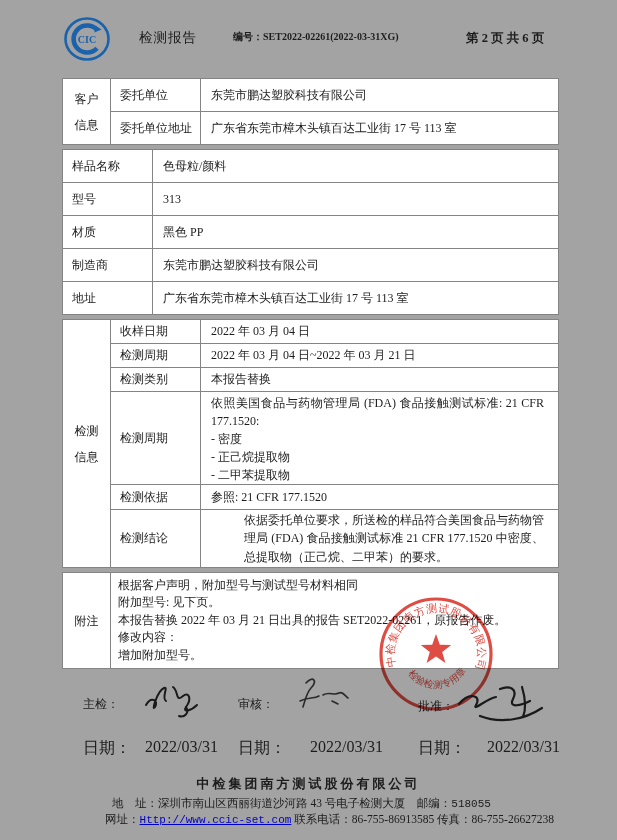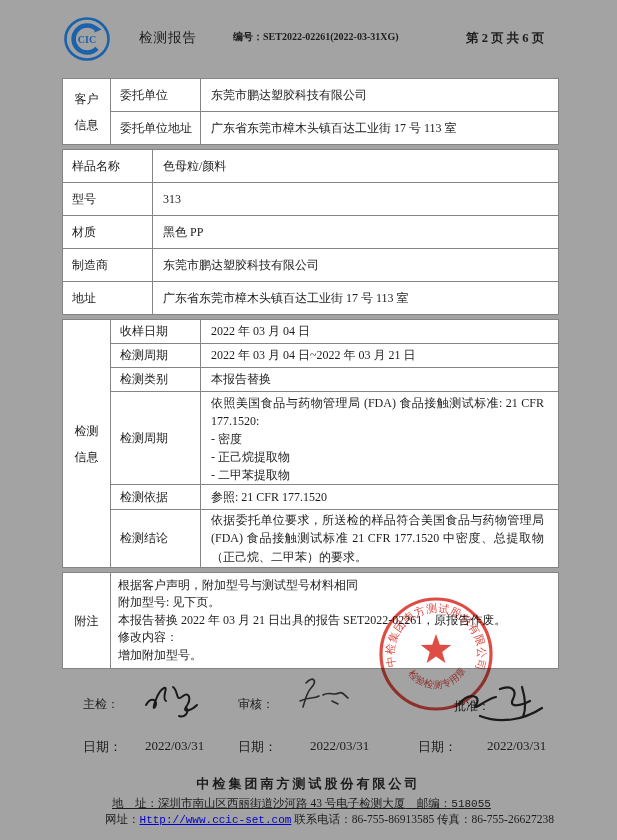--- a/index.html
+++ b/index.html
@@ -18,33 +18,33 @@
   .sec { display:flex; border:1px solid #848484; background:#fff; }
   .slabel { width:47px; border-right:1px solid #848484; display:flex; align-items:center; justify-content:center; text-align:center; }
   .slabel span { display:inline-block; width:2em; line-height:26px; }
   .rows { flex:1; display:flex; flex-direction:column;justify-content:flex-end; }
   .row { display:flex; border-bottom:1px solid #848484; }
   .row:last-child { border-bottom:none; }
   .fcell { width:90px; border-right:1px solid #848484; display:flex; align-items:center; padding-left:9px; box-sizing:border-box; }
   .vcell { flex:1; display:flex; align-items:center; padding:2px 14px 2px 10px; box-sizing:border-box; }
   .vcell.top { align-items:flex-start; }
   .pre { white-space:pre-line; line-height:18px; text-align:justify; }
-  .just { line-height:18.5px; text-align:justify; }
+  .just { line-height:18.5px; text-align:justify;margin-left:33px; }
   .h32 { height:32px; } .h23 { height:23px; } .h24 { height:24px; } .h90 { height:92px; } .h56 { height:57px; }
   .notes-cell { flex:1; padding:4px 12px 4px 7px; line-height:17.4px; }
   .notes-cell div { white-space:nowrap; }
   
   .siglabel { position:absolute; font-size:12px; }
-  .sigdate { position:absolute; font-size:13px; }
+  .sigdate { position:absolute; font-size:16px; }
   .sig-svg { position:absolute; }
   
   .stamp { position:absolute; left:370px; top:595px; width:132px; height:122px; mix-blend-mode:multiply; opacity:.92; z-index:5; }
   
   .foot-co { position:absolute; left:0; top:775px; width:617px; text-align:center; font-size:13px; font-weight:bold; letter-spacing:3px; }
-  .foot-l2 { position:absolute; left:0; top:796px; width:603px; text-align:center; font-size:11.5px;text-decoration:underline; }
+  .foot-l2 { position:absolute; left:0; top:796px; width:603px; text-align:center; font-size:11.5px; }
   .foot-l3 { position:absolute; left:0; top:812px; width:617px; text-align:center; font-size:11.5px;padding-left:21px; }
   .mono { font-family:"Liberation Mono","DejaVu Sans Mono",monospace; font-size:11px; }
   .url { color:#0000cc; text-decoration:underline; }
 </style>
 </head>
 <body>
 
 <div class="page">
 
   <svg class="logo" viewBox="0 0 50 46">
@@ -163,21 +163,21 @@
   </svg>
   <div class="siglabel" style="left:238px; top:696px;">审核：</div>
   <svg class="sig-svg" style="left:288px; top:673px;" width="64" height="46" viewBox="0 0 64 46">
     <g fill="none" stroke="#2a2a2a" stroke-width="1.6" stroke-linecap="round">
       <path d="M18 10 C25 2 30 8 23 15 C19 19 17 27 15 34"></path>
       <path d="M12 28 C20 24 26 26 31 23"></path>
       <path d="M35 22 C41 18 46 23 51 20 C55 18 57 23 60 25"></path>
       <path d="M44 28 L50 31"></path>
     </g>
   </svg>
-  <div class="siglabel" style="left:418px; top:698px; z-index:1;margin-left:36px;">批准：</div>
+  <div class="siglabel" style="left:418px; top:698px; z-index:1;">批准：</div>
   <svg class="sig-svg" style="left:452px; top:680px; z-index:6;" width="98" height="46" viewBox="0 0 98 46">
     <g fill="none" stroke="#1a1a1a" stroke-width="2.2" stroke-linecap="round">
       <path d="M7 24 C17 12 30 15 24 25 C20 32 34 19 44 17"></path>
       <path d="M48 9 C58 5 66 9 61 19 C56 29 70 25 78 21"></path>
       <path d="M70 7 C73 17 75 27 71 37"></path>
       <path d="M28 36 C48 44 72 40 90 28"></path>
     </g>
   </svg>
 
   <div class="sigdate" style="left:83px; top:738px;">日期：</div>

